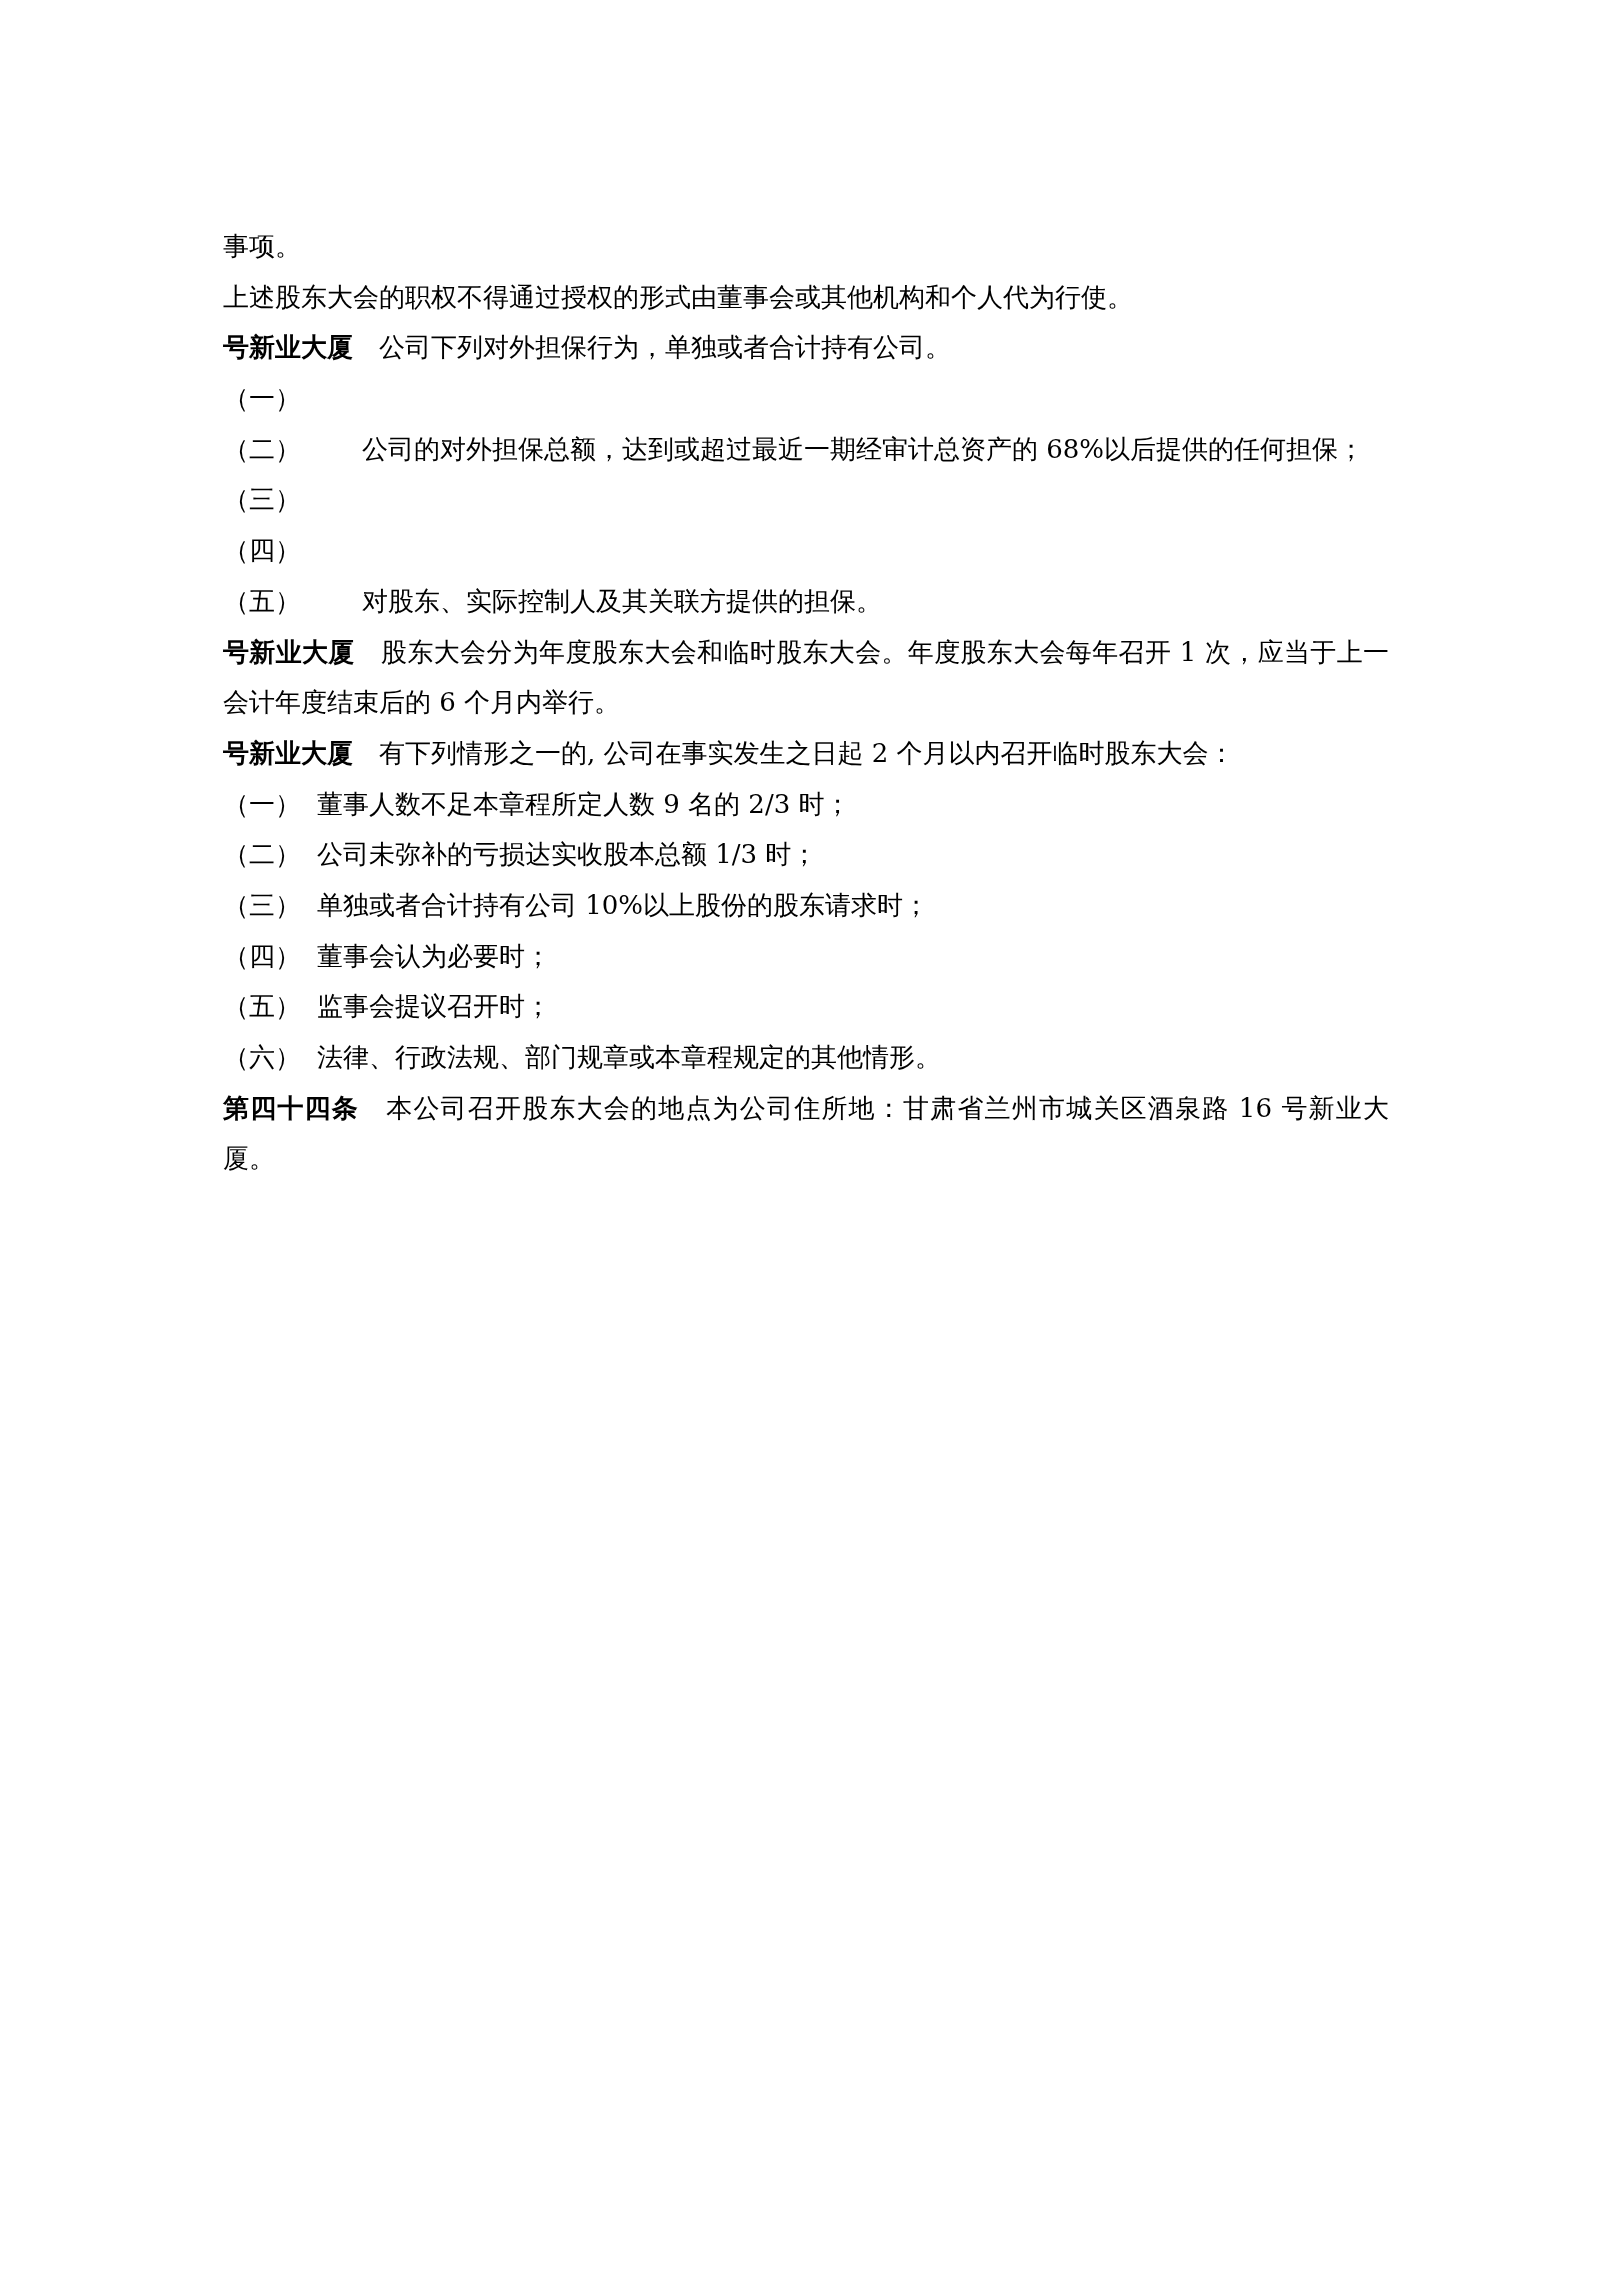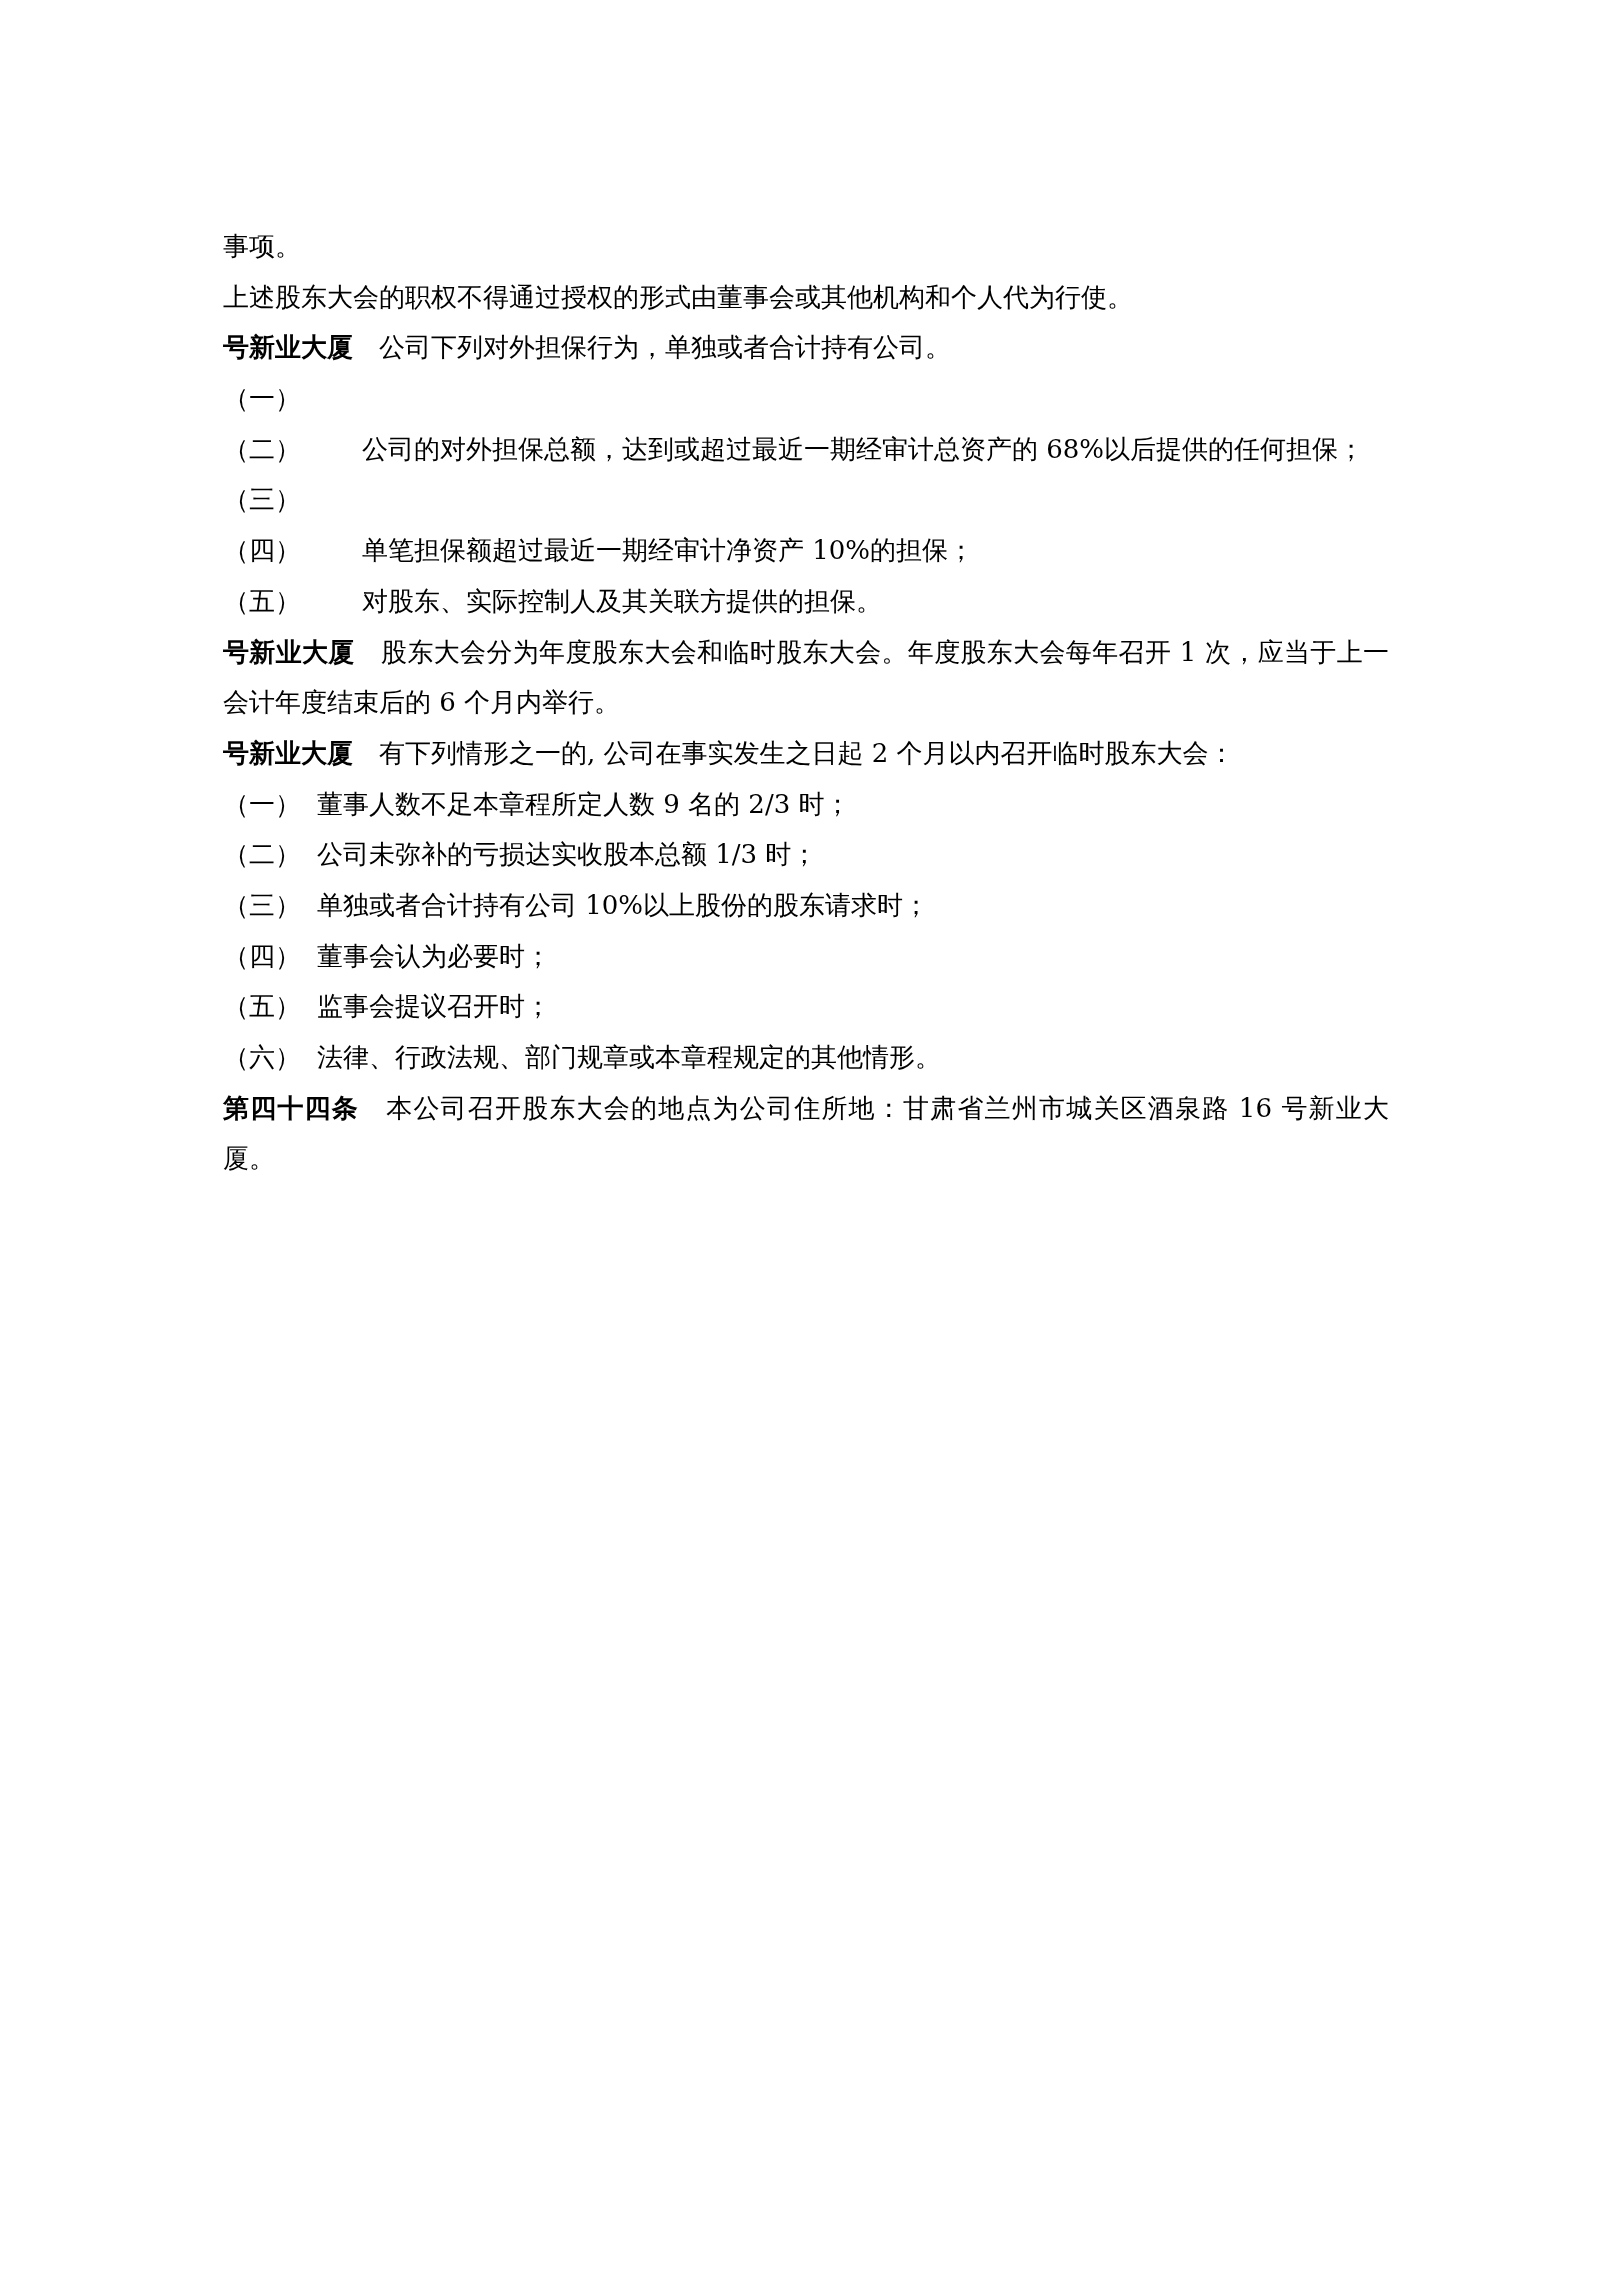--- a/index.html
+++ b/index.html
@@ -68,21 +68,20 @@
       </div>
       <div class="item-row">
         <span class="item-marker wide">（二）</span>
         <span class="item-text">公司的对外担保总额，达到或超过最近一期经审计总资产的 68%以后提供的任何担保；</span>
       </div>
       <div class="item-row">
         <span class="item-marker wide">（三）</span>
       </div>
       <div class="item-row">
         <span class="item-marker wide">（四）</span>
-        <span class="item-text">单笔担保额超过最近一期经审计净资产 10%的担保；</span>
       </div>
       <div class="item-row">
         <span class="item-marker wide">（五）</span>
         <span class="item-text">对股东、实际控制人及其关联方提供的担保。</span>
       </div>
       <div class="para indent-none"><span class="article-label">号新业大厦</span>  <span>股东大会分为年度股东大会和临时股东大会。年度股东大会每年召开 1 次，应当于上一会计年度结束后的 6 个月内举行。</span></div>
       <div class="para indent-none"><span class="article-label">号新业大厦</span>  <span>有下列情形之一的, 公司在事实发生之日起 2 个月以内召开临时股东大会：</span></div>
       <div class="item-row">
         <span class="item-marker narrow">（一）</span>
         <span class="item-text">董事人数不足本章程所定人数 9 名的 2/3 时；</span>

